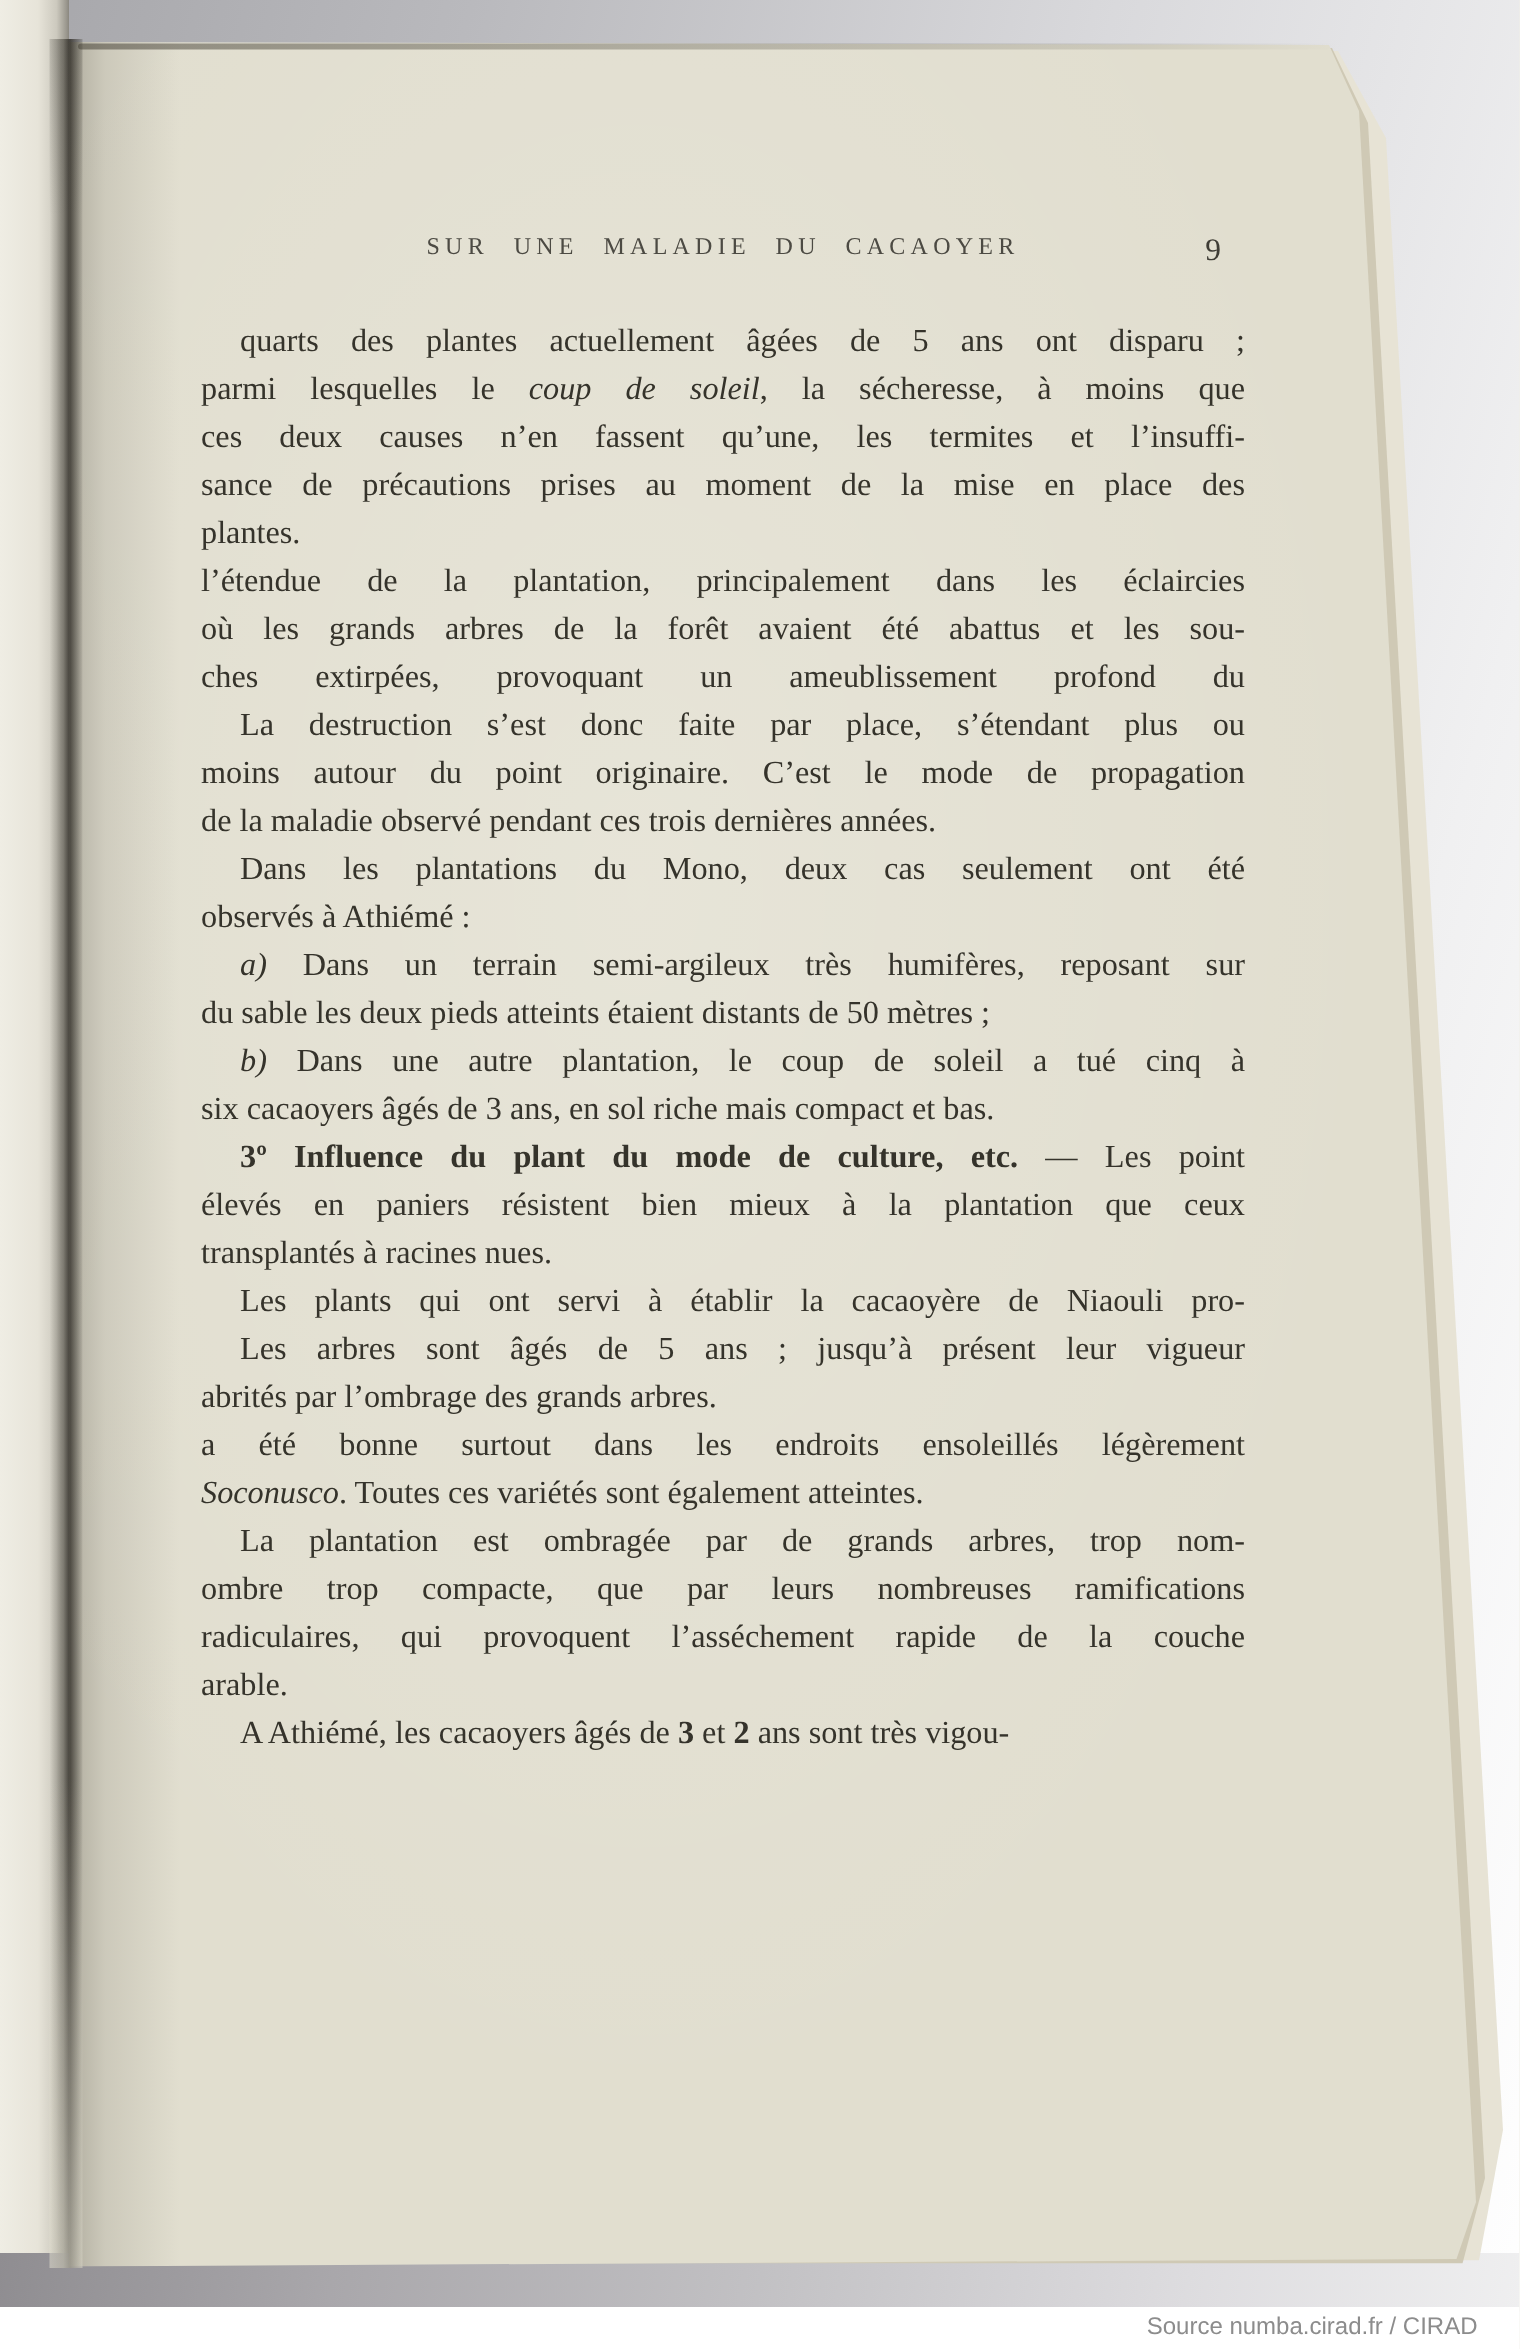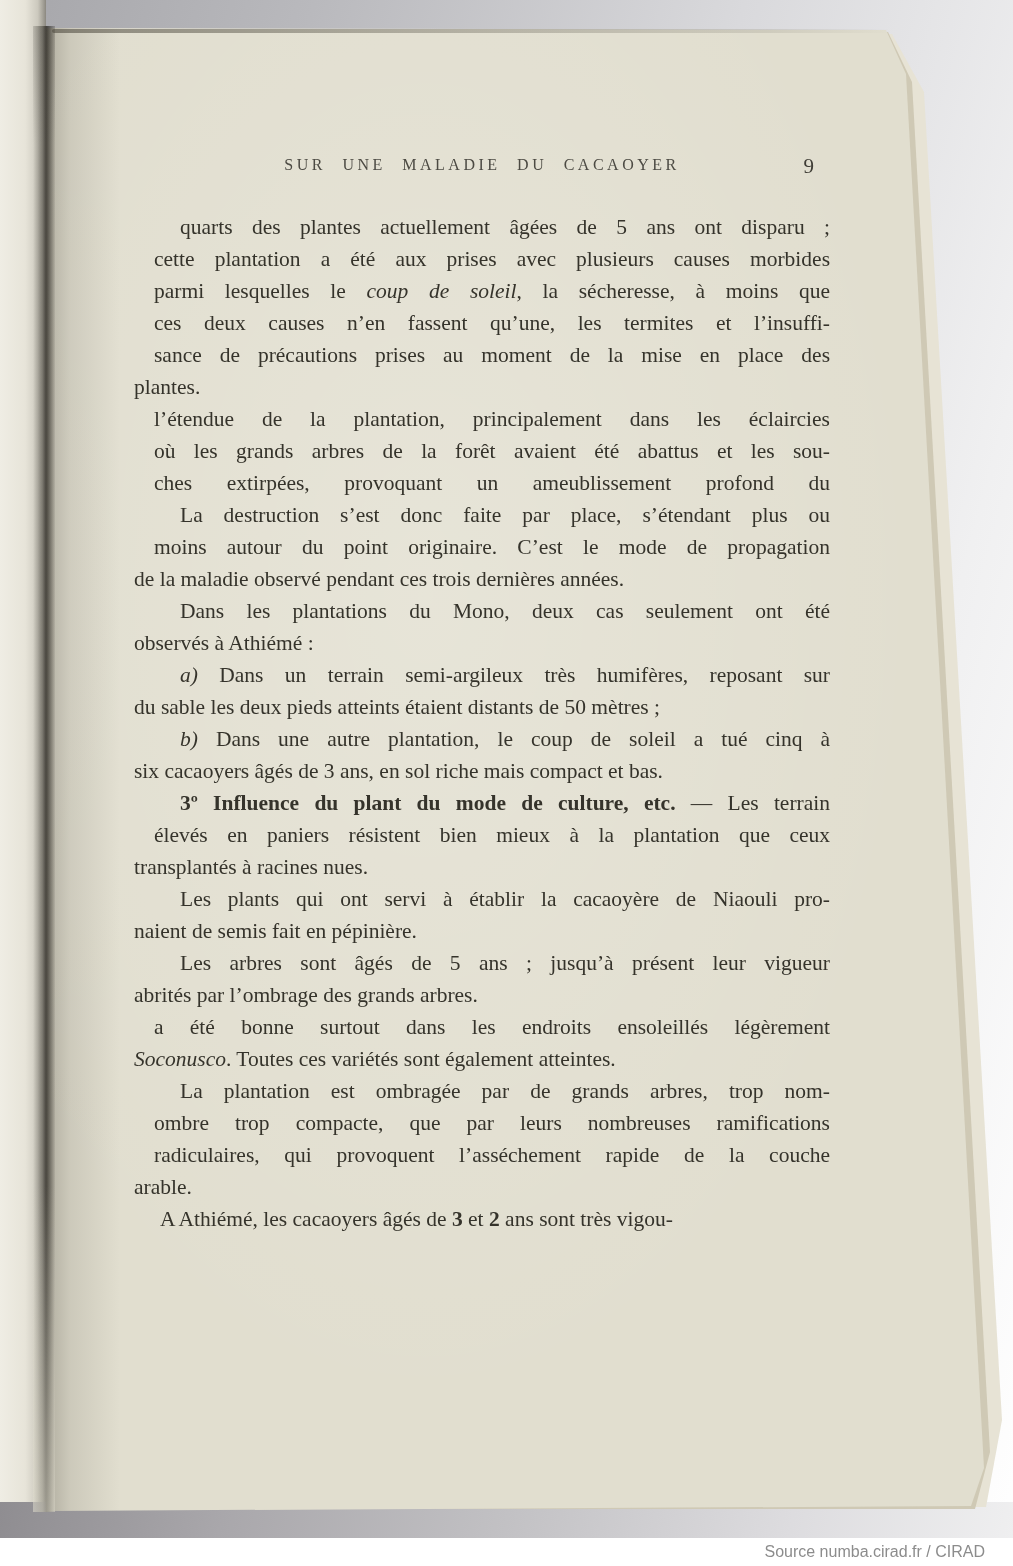--- a/index.html
+++ b/index.html
@@ -57,21 +57,21 @@
     display:block;text-align:center;font-size:16px;letter-spacing:3.5px;word-spacing:9px;
   }
   .page-number{
     position:absolute;right:16px;top:-2px;font-size:21px;letter-spacing:0;color:#3f3d36;
   }
   .text-block{
     margin:31px 0 0 88px;width:696px;
     color:var(--ink,#35332b);font-size:21.5px;
   }
   .line{height:32px;line-height:32px;white-space:normal;}
-  .line.jl{text-align:justify;text-align-last:justify;margin-left:20px;}
+  .line.jl{text-align:justify;text-align-last:justify;}
   .line.first{text-indent:26px;}
   .text-block .i{font-style:italic;}
   .text-block .b{font-weight:bold;}
 
   
   .footer-bar{
     position:absolute;left:0;top:1538px;width:1013px;height:28px;
     background:var(--footer_bg,#ffffff);
     color:var(--footer_text,#8c8c8c);
     font-family:"Liberation Sans", sans-serif;font-size:16px;line-height:27px;
@@ -89,42 +89,40 @@
 <div class="gutter"></div>
 <div class="top-edge"></div>
 
 <div class="content">
   <div class="running-head">
     <span class="running-title">SUR UNE MALADIE DU CACAOYER</span>
     <span class="page-number">9</span>
   </div>
   <div class="text-block" id="text-block">
       <div class="line first jl"><span>quarts des plantes actuellement âgées de 5 ans ont disparu ;</span></div>
-      <div class="line jl"><span>cette plantation a été aux prises avec plusieurs causes morbides</span></div>
       <div class="line jl"><span>parmi lesquelles le </span><span class="i">coup de soleil</span><span>, la sécheresse, à moins que</span></div>
       <div class="line jl"><span>ces deux causes n’en fassent qu’une, les termites et l’insuffi-</span></div>
       <div class="line jl"><span>sance de précautions prises au moment de la mise en place des</span></div>
       <div class="line"><span>plantes.</span></div>
       <div class="line jl"><span>l’étendue de la plantation, principalement dans les éclaircies</span></div>
       <div class="line jl"><span>où les grands arbres de la forêt avaient été abattus et les sou-</span></div>
       <div class="line jl"><span>ches extirpées, provoquant un ameublissement profond du</span></div>
       <div class="line first jl"><span>La destruction s’est donc faite par place, s’étendant plus ou</span></div>
       <div class="line jl"><span>moins autour du point originaire. C’est le mode de propagation</span></div>
       <div class="line"><span>de la maladie observé pendant ces trois dernières années.</span></div>
       <div class="line first jl"><span>Dans les plantations du Mono, deux cas seulement ont été</span></div>
       <div class="line"><span>observés à Athiémé :</span></div>
       <div class="line first jl"><span class="i">a)</span><span> Dans un terrain semi-argileux très humifères, reposant sur</span></div>
       <div class="line"><span>du sable les deux pieds atteints étaient distants de 50 mètres ;</span></div>
       <div class="line first jl"><span class="i">b)</span><span> Dans une autre plantation, le coup de soleil a tué cinq à</span></div>
       <div class="line"><span>six cacaoyers âgés de 3 ans, en sol riche mais compact et bas.</span></div>
-      <div class="line first jl"><span class="b">3º Influence du plant du mode de culture, etc.</span><span> — Les terrain</span></div>
+      <div class="line first jl"><span class="b">3º Influence du plant du mode de culture, etc.</span><span> — Les point</span></div>
       <div class="line jl"><span>élevés en paniers résistent bien mieux à la plantation que ceux</span></div>
       <div class="line"><span>transplantés à racines nues.</span></div>
       <div class="line first jl"><span>Les plants qui ont servi à établir la cacaoyère de Niaouli pro-</span></div>
-      <div class="line"><span>naient de semis fait en pépinière.</span></div>
       <div class="line first jl"><span>Les arbres sont âgés de 5 ans ; jusqu’à présent leur vigueur</span></div>
       <div class="line"><span>abrités par l’ombrage des grands arbres.</span></div>
       <div class="line jl"><span>a été bonne surtout dans les endroits ensoleillés légèrement</span></div>
       <div class="line"><span class="i">Soconusco</span><span>. Toutes ces variétés sont également atteintes.</span></div>
       <div class="line first jl"><span>La plantation est ombragée par de grands arbres, trop nom-</span></div>
       <div class="line jl"><span>ombre trop compacte, que par leurs nombreuses ramifications</span></div>
       <div class="line jl"><span>radiculaires, qui provoquent l’asséchement rapide de la couche</span></div>
       <div class="line"><span>arable.</span></div>
       <div class="line first"><span>A Athiémé, les cacaoyers âgés de </span><span class="b">3</span><span> et </span><span class="b">2</span><span> ans sont très vigou-</span></div>
     </div>

